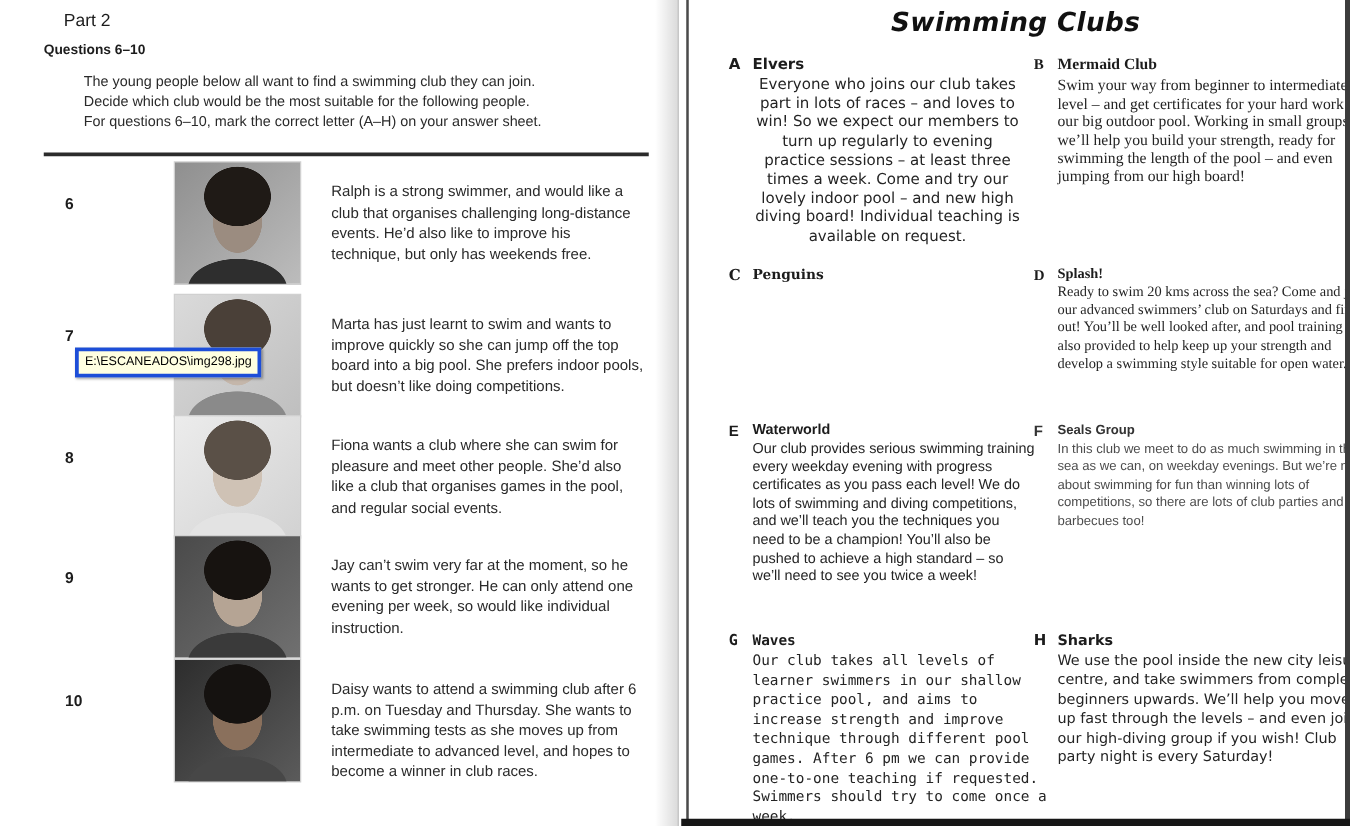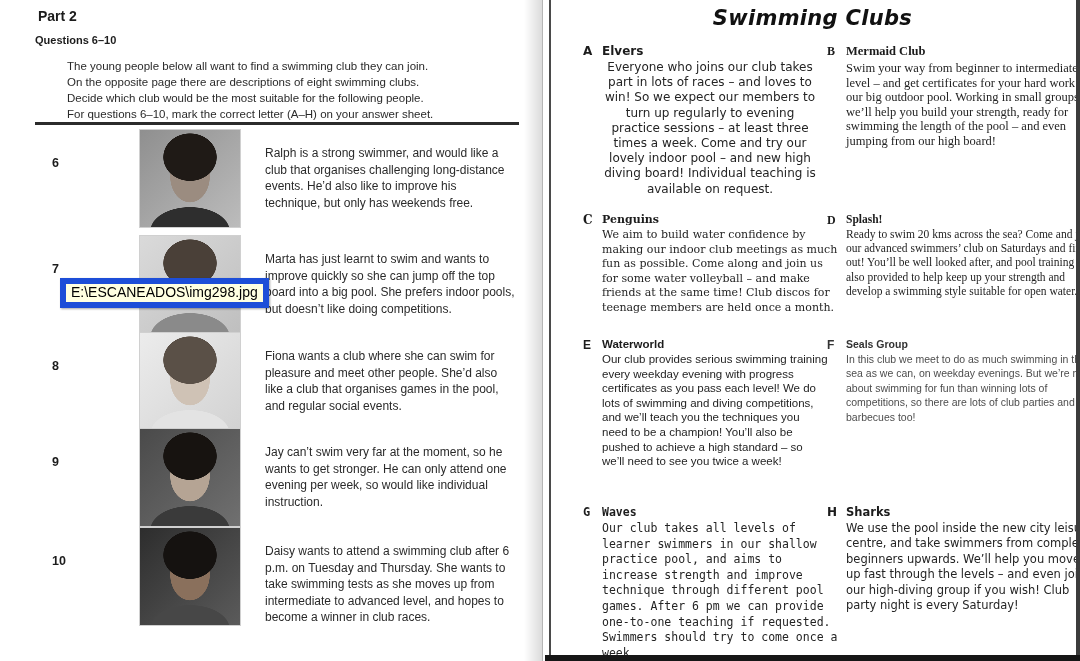--- a/index.html
+++ b/index.html
@@ -12,21 +12,21 @@
 
   
   .left-page-shadow { position:absolute; left:524px; top:0; width:18px; height:661px;
     background:linear-gradient(to right, rgba(0,0,0,0), rgba(0,0,0,0.14));
     border-right:1px solid #b5b5b5; }
   .page-divider { position:absolute; left:549px; top:0; width:2px; height:661px; background:#4a4a4a; }
   .right-edge { position:absolute; left:1076px; top:0; width:4px; height:661px; background:#3c3c3c; }
   .bottom-bar { position:absolute; left:545px; top:655px; width:535px; height:6px; background:#161616; }
 
   
-  .part-title { position:absolute; left:38px; top:8px; font-size:14px; font-weight:bold; }
+  .part-title { position:absolute; left:51px; top:8px; font-size:14px; font-weight:normal; }
   .questions-title { position:absolute; left:35px; top:34px; font-size:11px; font-weight:bold; }
   .instructions { position:absolute; left:35px; top:58px; width:480px; font-size:11.5px; line-height:16px; color:#2a2a2a;margin-left:32px; }
   .rule { position:absolute; left:35px; top:122px; width:484px; height:3px; background:#2b2b2b; }
 
   .q-row { position:absolute; left:0; width:540px; }
   .q-num { position:absolute; left:52px; top:26px; font-size:12.5px; font-weight:bold; }
   .q-text { position:absolute; left:265px; top:15px; width:250px; font-size:12px; line-height:16.5px; color:#2a2a2a; }
 
   .photo { position:absolute; left:140px; top:0; width:100px; height:97px; box-shadow:0 0 0 1px #d0d0d0; }
   .photo {
@@ -36,21 +36,21 @@
       radial-gradient(ellipse 40px 24px at 50% 104%, var(--shirt) 98%, transparent 100%),
       linear-gradient(135deg, var(--bg1), var(--bg2));
   }
   .p6  { --bg1:#8f8f8f; --bg2:#bcbcbc; --hair:#1f1a16; --skin:#9b8c80; --shirt:#2e2e2e; }
   .p7  { --bg1:#dadada; --bg2:#bfbfbf; --hair:#4a4038; --skin:#c4b6aa; --shirt:#8a8a8a; }
   .p8  { --bg1:#ececec; --bg2:#d2d2d2; --hair:#5a5047; --skin:#cfc2b5; --shirt:#e3e3e3; }
   .p9  { --bg1:#4a4a4a; --bg2:#707070; --hair:#171310; --skin:#b5a494; --shirt:#3a3a3a; }
   .p10 { --bg1:#2d2d2d; --bg2:#5b5b5b; --hair:#151210; --skin:#8a705c; --shirt:#474747; }
 
   .tooltip { position:absolute; left:60px; top:278px; height:15px; padding:1px 5px 2px 5px;
-    background:#ffffe1; border:6px solid #1d4ed8; font-size:14px; line-height:15px; color:#000;
+    background:#ffffe1; border:3px solid #1d4ed8; font-size:10px; line-height:15px; color:#000;
     white-space:nowrap; z-index:5; box-shadow:1px 1px 2px rgba(0,0,0,.35); }
 
   
   .rp-title { position:absolute; left:545px; top:6px; width:535px; text-align:center;
     font-size:21px; font-weight:800; letter-spacing:.3px; color:#111;
     font-family:"DejaVu Sans", sans-serif;font-style:italic; }
 
   .club { position:absolute; padding-left:19px; }
   .club .letter { position:absolute; left:0; top:0; font-weight:bold; font-size:12px; }
   .club .name { font-weight:bold; margin-bottom:2px; }
@@ -76,21 +76,20 @@
 </style>
 </head>
 <body>
 
 <div>
   <div class="part-title">Part 2</div>
   <div class="questions-title">Questions 6–10</div>
 
   <div class="instructions">
     <div>The young people below all want to find a swimming club they can join.</div>
-    <div>On the opposite page there are descriptions of eight swimming clubs.</div>
     <div>Decide which club would be the most suitable for the following people.</div>
     <div>
       <span>For questions </span><span class="bold">6–10</span><span>, mark the correct letter </span><span class="bold">(A–H)</span><span> on your answer sheet.</span>
     </div>
   </div>
 
   <div class="rule"></div>
 
   <div class="q-row" style="top:130px;">
     <div class="q-num">6</div>
@@ -136,21 +135,20 @@
 
   <div class="club club-b">
     <span class="letter">B</span>
     <div class="name">Mermaid Club</div>
     <div class="body">Swim your way from beginner to intermediate level – and get certificates for your hard work in our big outdoor pool. Working in small groups, we’ll help you build your strength, ready for swimming the length of the pool – and even jumping from our high board!</div>
   </div>
 
   <div class="club club-c">
     <span class="letter">C</span>
     <div class="name">Penguins</div>
-    <div class="body">We aim to build water confidence by making our indoor club meetings as much fun as possible. Come along and join us for some water volleyball – and make friends at the same time! Club discos for teenage members are held once a month.</div>
   </div>
 
   <div class="club club-d">
     <span class="letter">D</span>
     <div class="name">Splash!</div>
     <div class="body">Ready to swim 20 kms across the sea? Come and join our advanced swimmers’ club on Saturdays and find out! You’ll be well looked after, and pool training is also provided to help keep up your strength and develop a swimming style suitable for open water.</div>
   </div>
 
   <div class="club club-e">
     <span class="letter">E</span>

